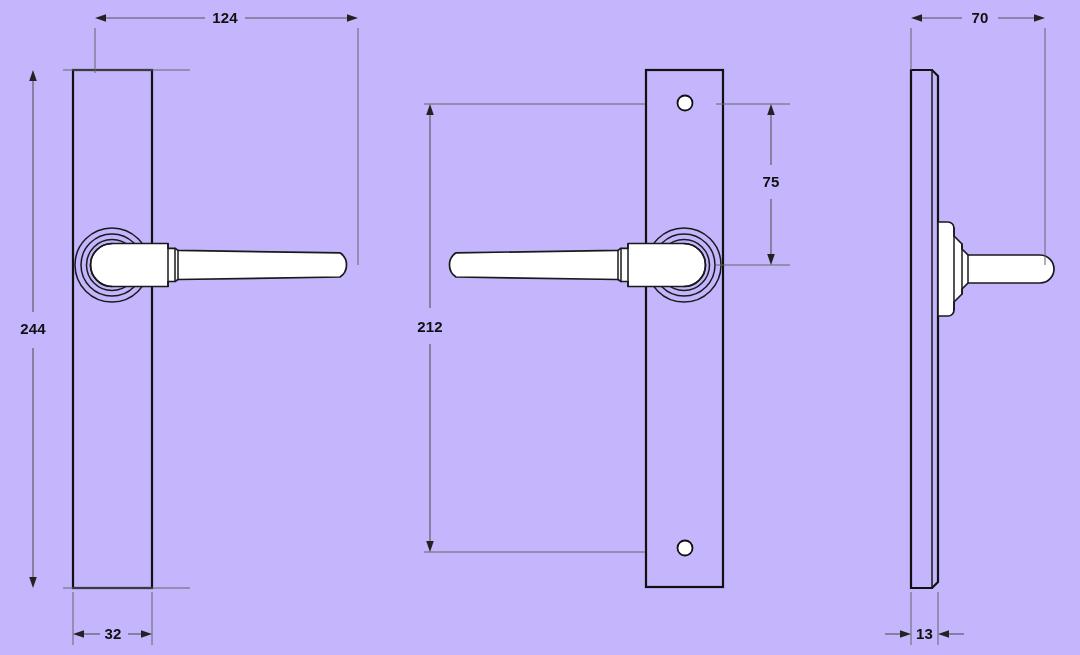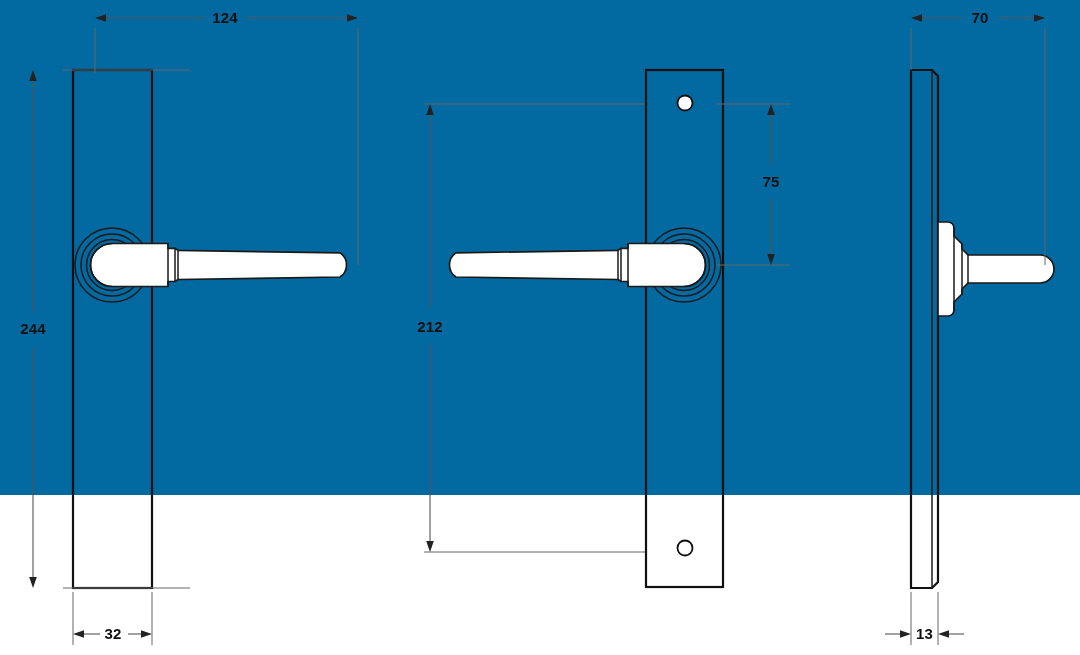--- a/index.html
+++ b/index.html
@@ -9,22 +9,22 @@
   }
   body {
     width: 1080px;
     height: 655px;
     font-family: "Liberation Sans", sans-serif;
     overflow: hidden;
   }
   #drawing-root {
     position: relative;
     width: 1080px;
-    height: 495px;
-    background: #0369a1;
+    height: 655px;
+    background: #c4b5fd;
     text-align: right;
   }
   svg#technical-drawing {
     display: block;
     width: 1080px;
     height: 655px;
   }
   .outline {
     fill: none;
     stroke: #111111;

